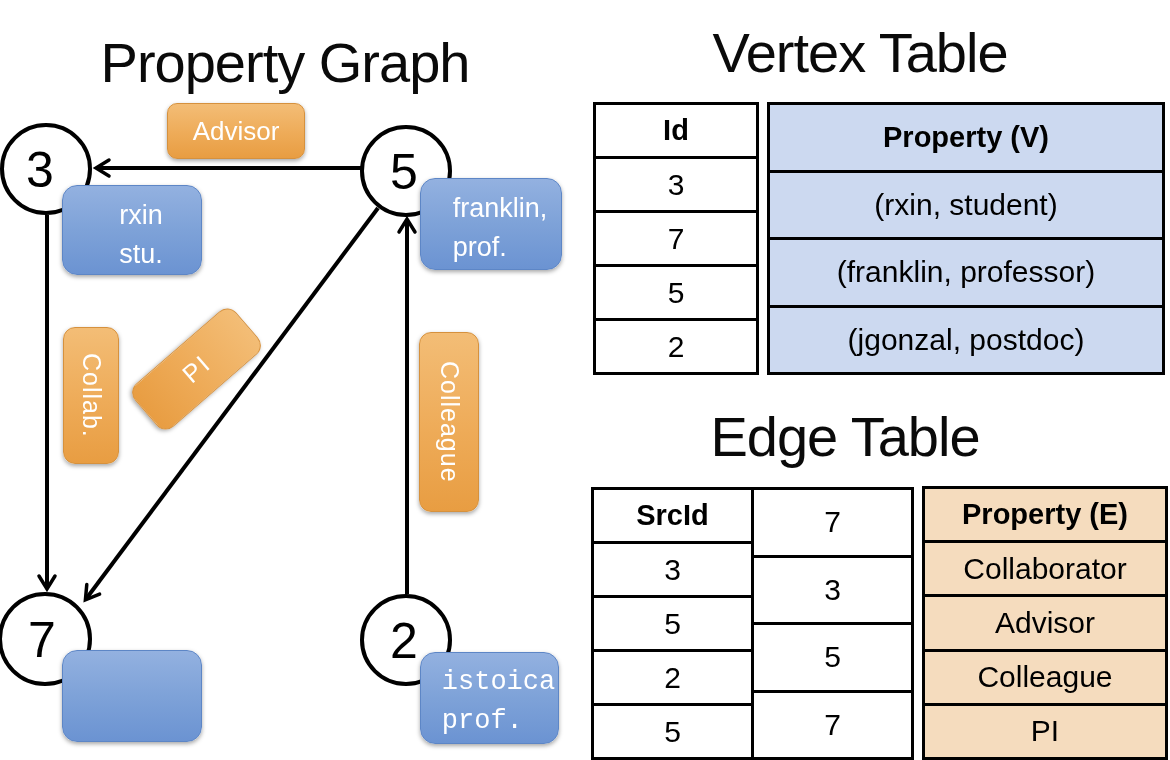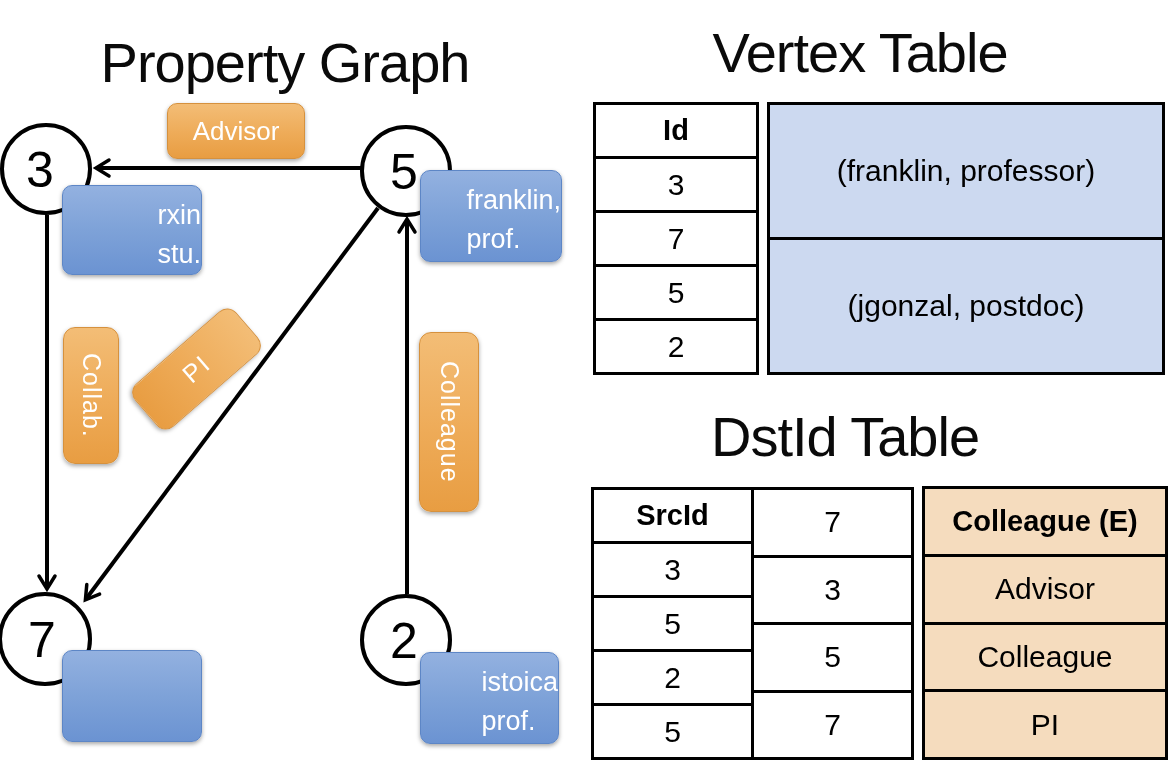--- a/index.html
+++ b/index.html
@@ -17,22 +17,22 @@
   
   .pill{
     position:absolute;border-radius:12px;
     background:linear-gradient(180deg,#f3bd76 0%,#eeab58 55%,#e89d42 100%);
     border:1px solid #d6913d;
     box-shadow:0 2px 4px rgba(0,0,0,0.35);
     color:#fff;display:flex;align-items:center;justify-content:center;
   }
   .pill.blue{
     background:linear-gradient(180deg,#93b1e0 0%,#7ea2d8 50%,#6b93d2 100%);
-    border:1px solid #5d86c6;border-radius:10px;
-    justify-content:flex-end;align-items:flex-start;
+    border:1px solid #5d86c6;border-radius:15px;
+    justify-content:center;align-items:flex-start;
   }
   .pill-label{font-size:26px;line-height:30px;}
   .vtext{writing-mode:vertical-rl;text-orientation:mixed;font-size:25px;letter-spacing:1px;}
   .vtext-up{writing-mode:vertical-rl;text-orientation:mixed;transform:rotate(180deg);font-size:25px;letter-spacing:2px;}
   .node-lines{padding:10px 0 0 18px;font-size:27px;line-height:39px;}
   .node-lines div{white-space:nowrap;}
   
   .tbl{
     position:absolute;border:3px solid #000;background:#fff;
     display:flex;flex-direction:column;box-sizing:border-box;
@@ -102,70 +102,73 @@
   <span class="vtext">Colleague</span>
 </div>
 
 <div class="pill blue" style="left:62px;top:185px;width:138px;height:88px;">
   <div class="node-lines">
     <div>rxin</div>
     <div>stu.</div>
   </div>
 </div>
 
-<div class="pill blue" style="left:420px;top:170px;width:140px;height:90px;">
+<div class="pill blue" style="left:420px;top:178px;width:140px;height:90px;">
   <div class="node-lines">
     <div>franklin,</div>
     <div>prof.</div>
   </div>
 </div>
 
 <div class="pill blue" style="left:62px;top:650px;width:138px;height:90px;">
   <div class="node-lines">
   </div>
 </div>
 
-<div class="pill blue" style="left:420px;top:652px;width:137px;height:90px;">
+<div class="pill blue" style="left:420px;top:652px;width:137px;height:90px;font-family:Liberation Mono, monospace;">
   <div class="node-lines">
     <div>istoica</div>
     <div>prof.</div>
   </div>
 </div>
 
 <div class="big-title" style="left:580px;top:20px;width:560px;">Vertex Table</div>
 
 <div class="tbl" style="left:593px;top:102px;width:166px;height:273px;">
   <div class="cell hdr">Id</div>
   <div class="cell">3</div>
   <div class="cell">7</div>
   <div class="cell">5</div>
   <div class="cell">2</div>
 </div>
 
 <div class="tbl bluefill" style="left:767px;top:102px;width:398px;height:273px;">
+  <div class="cell hdr">Property (V)</div>
+  <div class="cell">(rxin, student)</div>
   <div class="cell">(franklin, professor)</div>
   <div class="cell">(jgonzal, postdoc)</div>
 </div>
 
-<div class="big-title" style="left:590px;top:404px;width:510px;">DstId Table</div>
+<div class="big-title" style="left:590px;top:404px;width:510px;">Edge Table</div>
 
 <div class="tbl2" style="left:591px;top:487px;width:323px;height:273px;">
   <div class="col first">
     <div class="cell hdr">SrcId</div>
     <div class="cell">3</div>
     <div class="cell">5</div>
     <div class="cell">2</div>
     <div class="cell">5</div>
   </div>
   <div class="col">
     <div class="cell">7</div>
     <div class="cell">3</div>
     <div class="cell">5</div>
     <div class="cell">7</div>
   </div>
 </div>
 
 <div class="tbl orangefill" style="left:922px;top:486px;width:246px;height:274px;">
-  <div class="cell hdr">Colleague (E)</div>
+  <div class="cell hdr">Property (E)</div>
+  <div class="cell">Collaborator</div>
   <div class="cell">Advisor</div>
   <div class="cell">Colleague</div>
   <div class="cell">PI</div>
 </div>
 
 </body></html>

